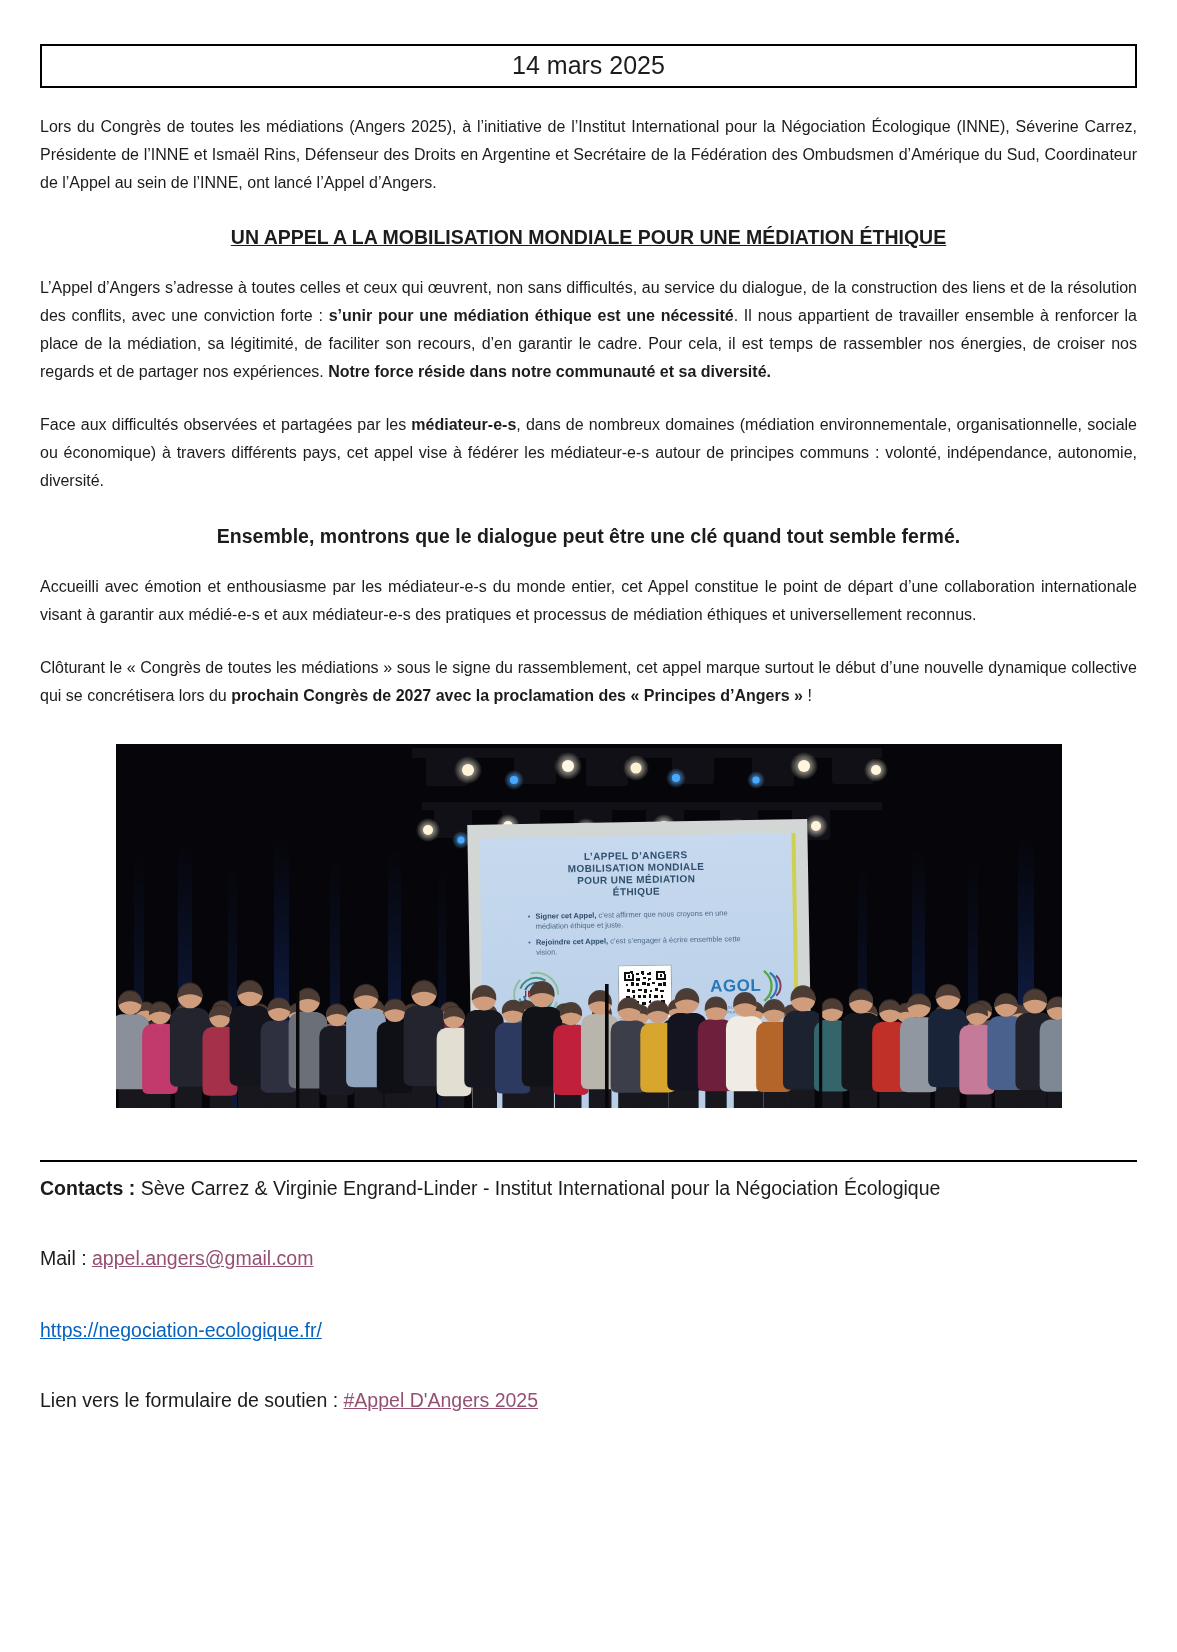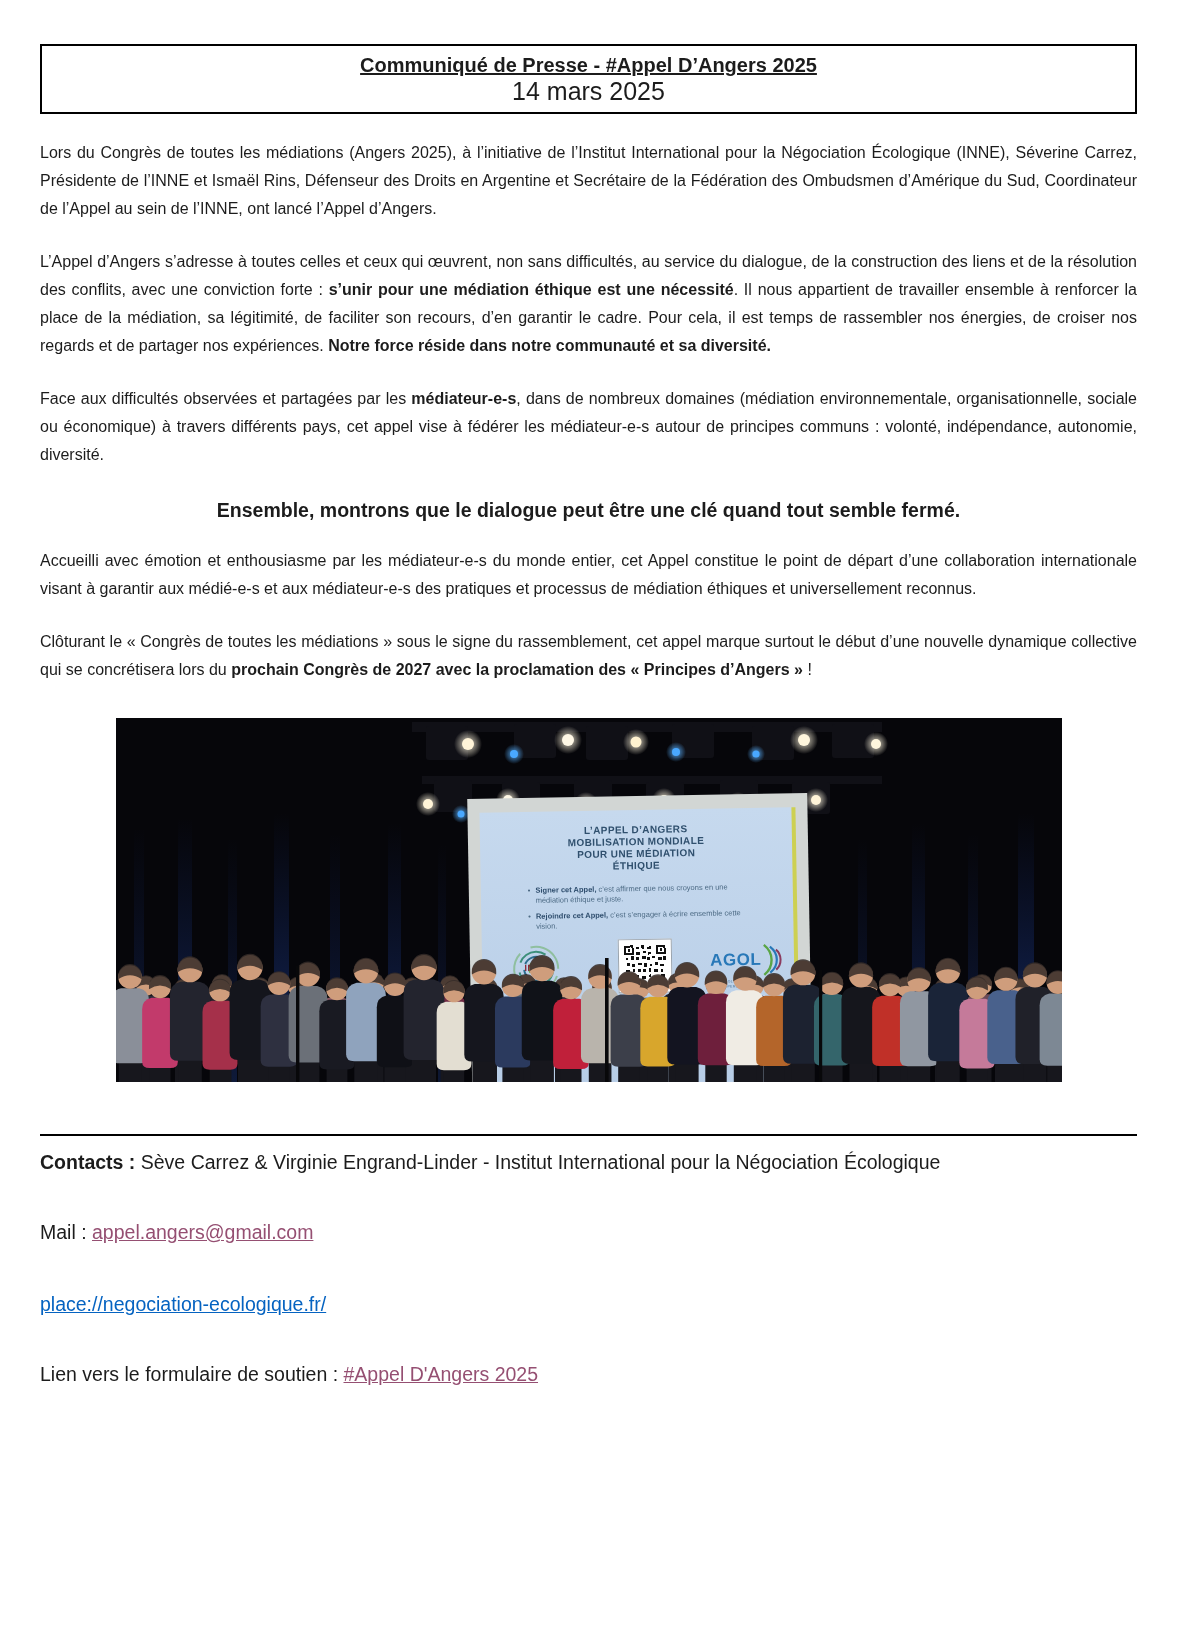--- a/index.html
+++ b/index.html
@@ -50,26 +50,26 @@
   .formline{margin-top:44px;}
   a.lnk-blue{color:#0563C1;text-decoration:underline;}
   a.lnk-purple{color:#954F72;text-decoration:underline;}
 </style>
 </head>
 <body>
 
 <div class="page">
 
   <div class="titlebox">
-    <div class="doc-title">Communiqué de Presse - #Appel D’Angers 2025</div>
     <div class="doc-date">14 mars 2025</div>
   </div>
 
   <p class="just"><span>Lors du Congrès de toutes les médiations (Angers 2025), à l’initiative de l’Institut International pour la Négociation Écologique (INNE), Séverine Carrez, Présidente de l’INNE et Ismaël Rins, Défenseur des Droits en Argentine et Secrétaire de la Fédération des Ombudsmen d’Amérique du Sud, Coordinateur de l’Appel au sein de l’INNE, ont lancé l’Appel d’Angers.</span></p>
 
+  <div class="center-underline">UN APPEL A LA MOBILISATION MONDIALE POUR UNE MÉDIATION ÉTHIQUE</div>
 
   <p class="just"><span>L’Appel d’Angers s’adresse à toutes celles et ceux qui œuvrent, non sans difficultés, au service du dialogue, de la construction des liens et de la résolution des conflits, avec une conviction forte : </span><span class="b">s’unir pour une médiation éthique est une nécessité</span><span>. Il nous appartient de travailler ensemble à renforcer la place de la médiation, sa légitimité, de faciliter son recours, d’en garantir le cadre. Pour cela, il est temps de rassembler nos énergies, de croiser nos regards et de partager nos expériences. </span><span class="b">Notre force réside dans notre communauté et sa diversité.</span></p>
 
   <p class="just"><span>Face aux difficultés observées et partagées par les </span><span class="b">médiateur-e-s</span><span>, dans de nombreux domaines (médiation environnementale, organisationnelle, sociale ou économique) à travers différents pays, cet appel vise à fédérer les médiateur-e-s autour de principes communs : volonté, indépendance, autonomie, diversité.</span></p>
 
   <div class="center-bold">Ensemble, montrons que le dialogue peut être une clé quand tout semble fermé.</div>
 
   <p class="just"><span>Accueilli avec émotion et enthousiasme par les médiateur-e-s du monde entier, cet Appel constitue le point de départ d’une collaboration internationale visant à garantir aux médié-e-s et aux médiateur-e-s des pratiques et processus de médiation éthiques et universellement reconnus.</span></p>
 
   <p class="just"><span>Clôturant le « Congrès de toutes les médiations » sous le signe du rassemblement, cet appel marque surtout le début d’une nouvelle dynamique collective qui se concrétisera lors du </span><span class="b">prochain Congrès de 2027 avec la proclamation des « Principes d’Angers »</span><span> !</span></p>
@@ -360,17 +360,17 @@
       </g>
     </svg>
   </div>
 
   <div class="divider"></div>
 
   <div class="footline contacts"><span class="b">Contacts :</span><span> Sève Carrez &amp; Virginie Engrand-Linder - Institut International pour la Négociation Écologique</span></div>
 
   <div class="footline mailline"><span>Mail : </span><a class="lnk-purple" href="#">appel.angers@gmail.com</a></div>
 
-  <div class="footline siteline"><a class="lnk-blue" href="#">place://negociation-ecologique.fr/</a></div>
+  <div class="footline siteline"><a class="lnk-blue" href="#">https://negociation-ecologique.fr/</a></div>
 
   <div class="footline formline"><span>Lien vers le formulaire de soutien : </span><a class="lnk-purple" href="#">#Appel D'Angers 2025</a></div>
 
 </div>
 
 </body></html>

